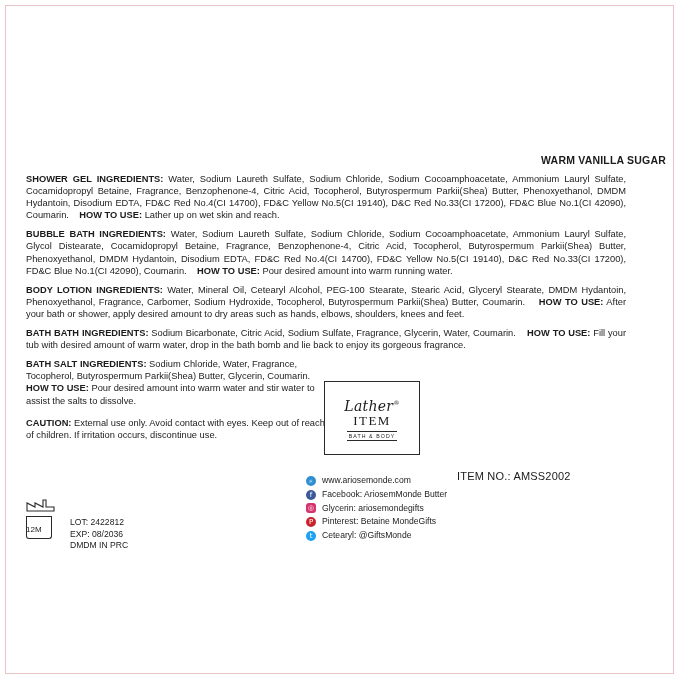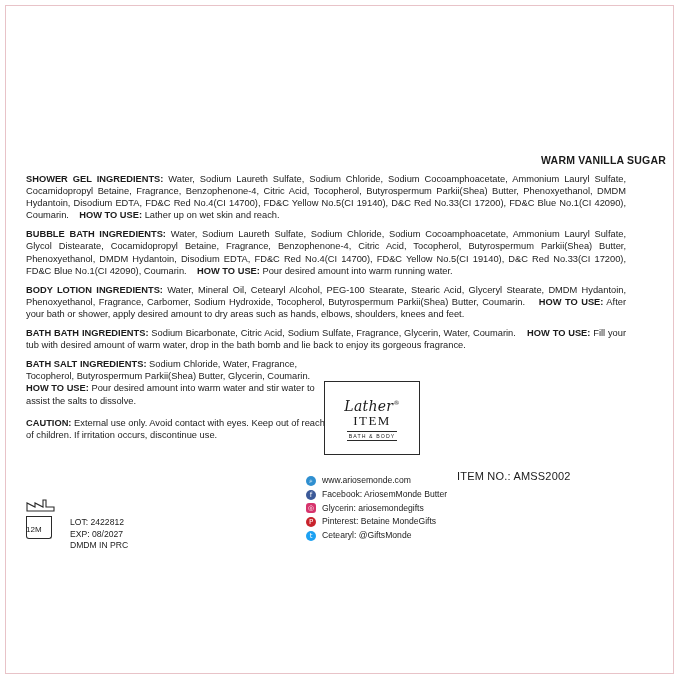--- a/index.html
+++ b/index.html
@@ -280,21 +280,21 @@
       <span>Cetearyl: @GiftsMonde</span>
     </div>
   </div>
 
   <div class="batch">
     <svg class="factory-icon" viewBox="0 0 30 16">
       <path d="M1 15 V7 L9 11 V7 L17 11 V4 H20 V11 L28 11 V15 Z" fill="none" stroke="#2a2a2a" stroke-width="1.1"></path>
     </svg>
     <div class="batch-text">
       <div>LOT: 2422812</div>
-      <div>EXP: 08/2027</div>
+      <div>EXP: 08/2036</div>
       <div>DMDM IN PRC</div>
     </div>
     <div class="pao-top"></div>
     <div class="pao"></div>
     <div class="pao-text">12M</div>
   </div>
 
 </div>
 
 </body></html>

